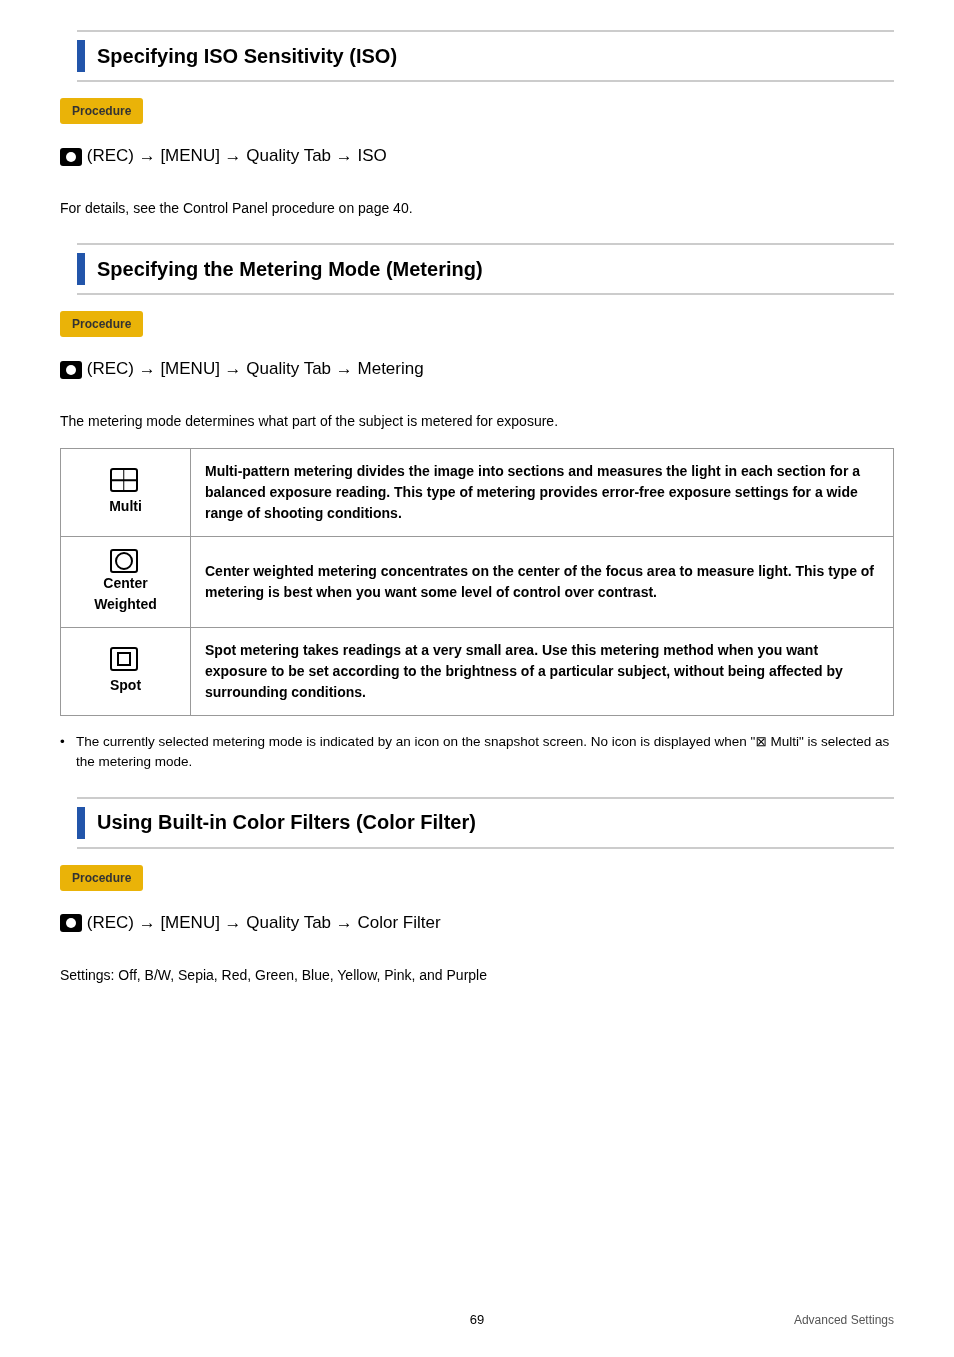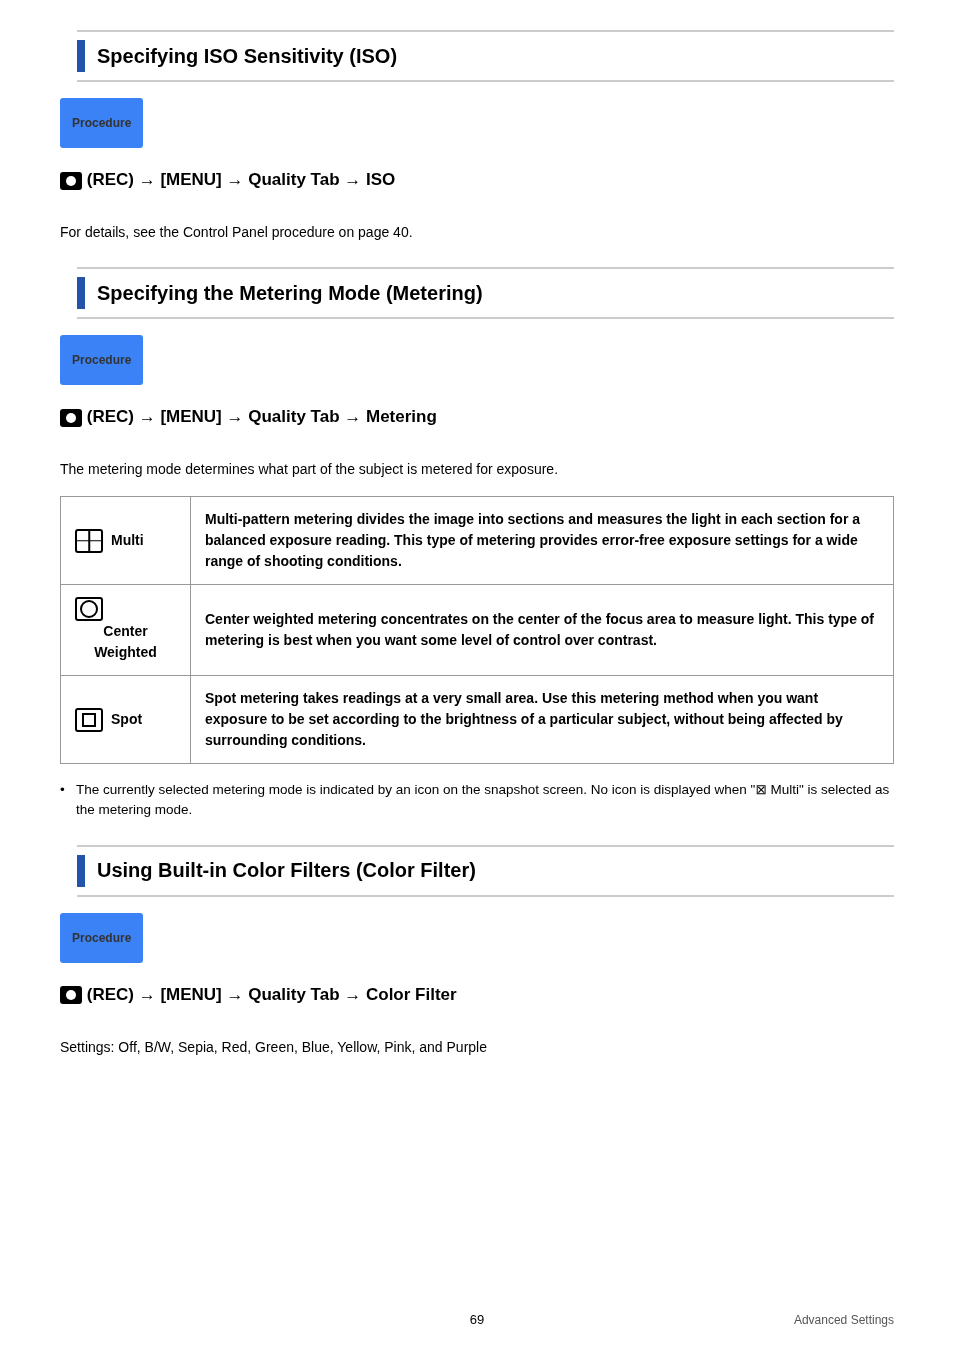--- a/index.html
+++ b/index.html
@@ -43,33 +43,33 @@
 
     .section-heading-text {
       font-size: 20px;
       font-weight: bold;
       color: #000000;
     }
 
     
     .procedure-badge {
       display: inline-block;
-      background: #3b82f6;
+      background: #eab308;
       color: #333333;
       font-size: 12px;
       font-weight: bold;
-      padding: 18px 12px;
+      padding: 6px 12px;
       border-radius: 3px;
       margin-bottom: 10px;
     }
 
     
     .nav-path {
       font-size: 17px;
-      font-weight: bold;
+      font-weight: normal;
       margin-bottom: 10px;
       color: #000000;
     }
 
     .description-text {
       font-size: 14px;
       color: #000000;
       margin-bottom: 16px;
       line-height: 1.5;
       margin-top: 32px;
@@ -239,22 +239,23 @@
       border-radius: 50%;
       position: absolute;
       top: 50%;
       left: 50%;
       transform: translate(-50%, -50%);
     }
 
     .mode-label-row {
       display: flex;
       align-items: center;
-      justify-content: flex-start;
+      justify-content: space-between;
       gap: 4px;
+      flex-direction: column;
     }
   </style>
 </head>
 <body>
 
 <div class="page-content">
 
   <div class="section-gap">
     <div class="section-heading">
       <div class="section-heading-bar"></div>

